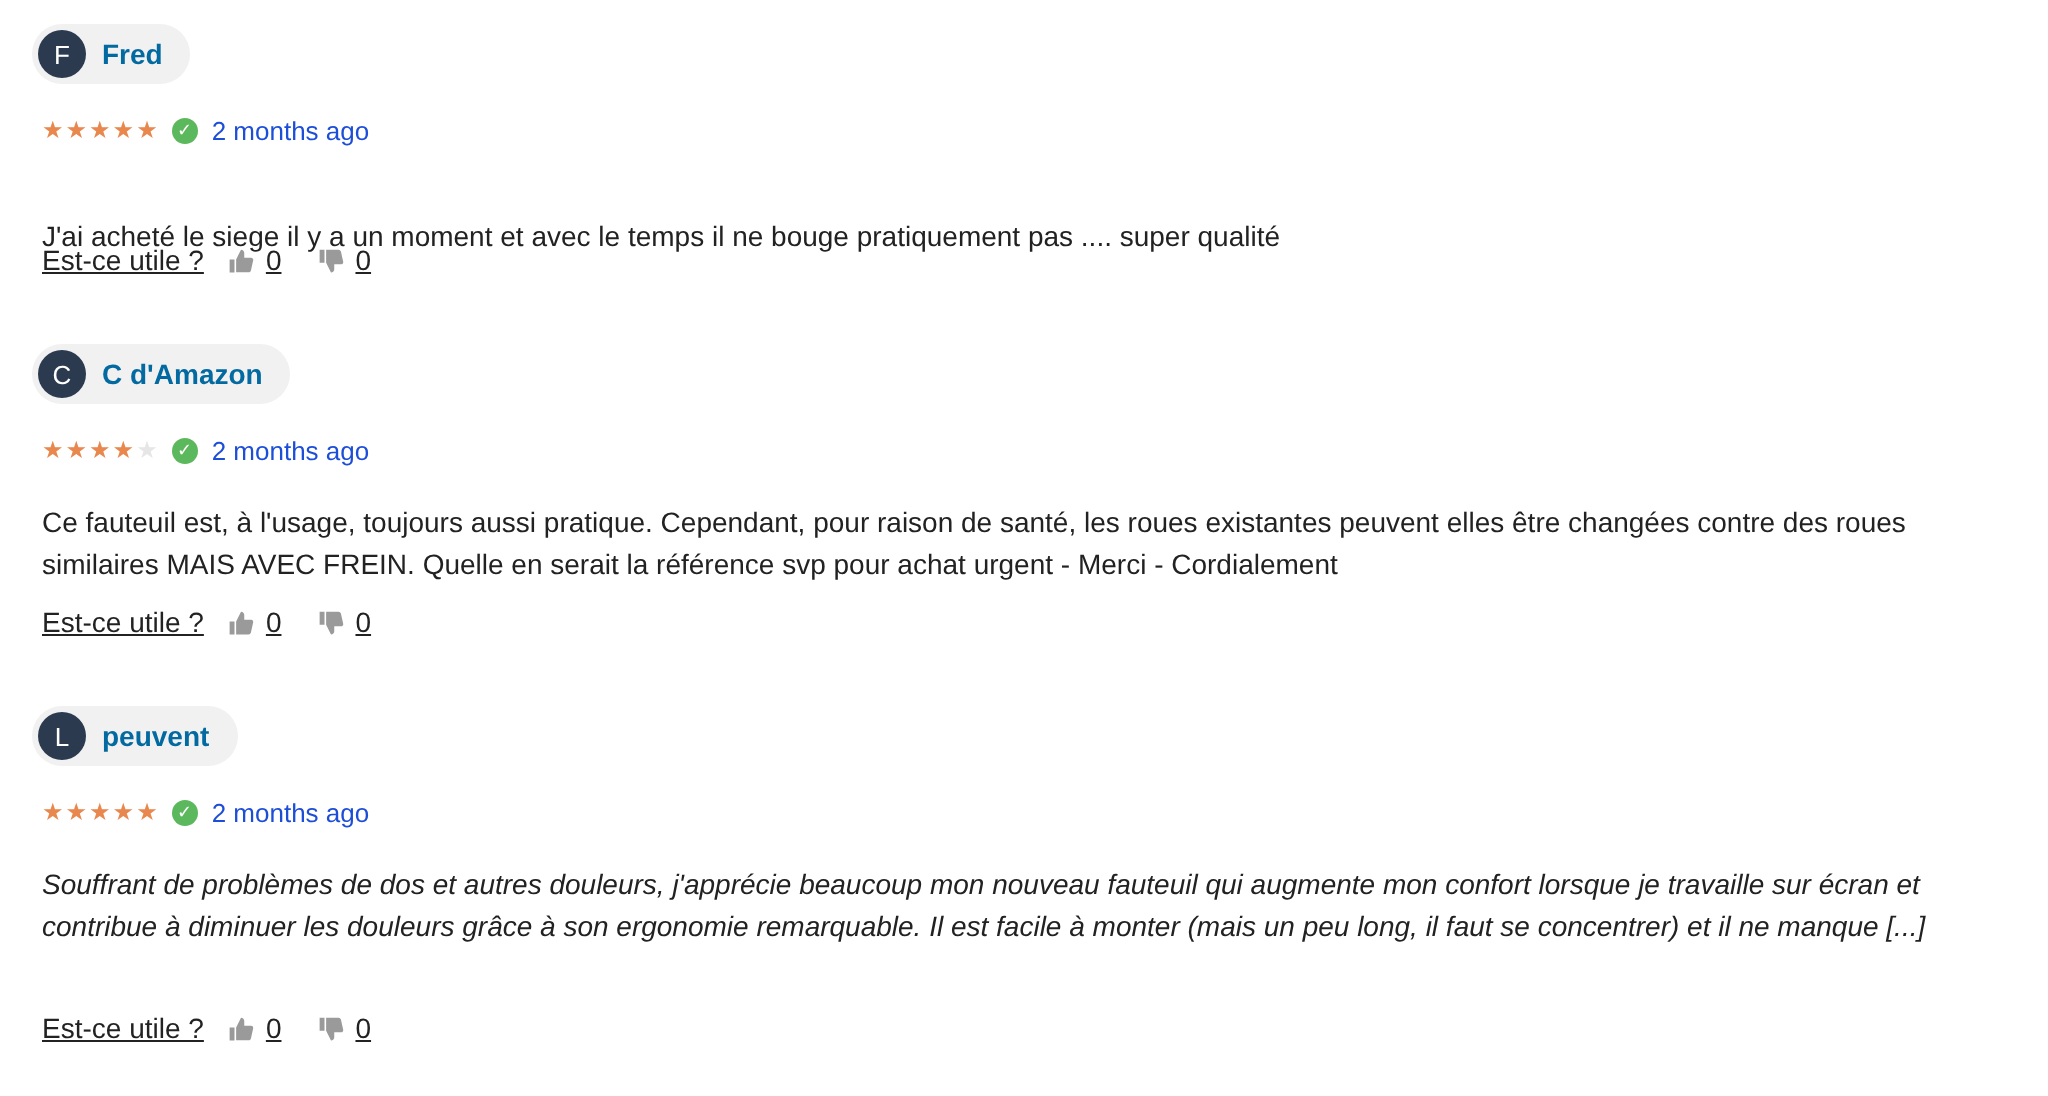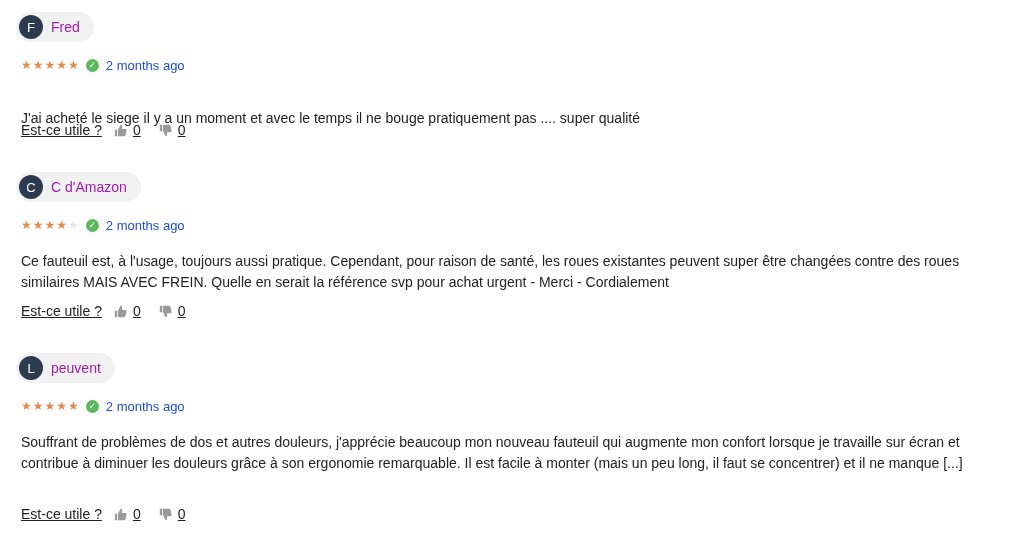--- a/index.html
+++ b/index.html
@@ -16,21 +16,21 @@
       height: 30px; display: inline-flex; align-items: center;
       background: #f1f1f1; border-radius: 15px;
       padding: 0 14px 0 3px;
     }
     .avatar {
       width: 24px; height: 24px; border-radius: 50%;
       background: #2b3a4f; color: #ffffff;
       font-size: 13px; display: flex; align-items: center; justify-content: center;
       margin-right: 8px;
     }
-    .author-name { font-weight: normal; font-size: 14px; color: #a21caf; }
+    .author-name { font-weight: bold; font-size: 14px; color: #0369a1; }
     .meta {
       position: absolute; left: 21px; top: 45px;
       display: flex; align-items: center; height: 16px;
     }
     .stars { display: flex; gap: 1px; margin-right: 7px; }
     .star { font-size: 12px; line-height: 12px; }
     .star.on { color: #e8884f; }
     .star.off { color: #e6e6e6; }
     .verified {
       width: 13px; height: 13px; border-radius: 50%;
@@ -100,21 +100,21 @@
       <div class="stars">
         <span class="star on">★</span>
         <span class="star on">★</span>
         <span class="star on">★</span>
         <span class="star on">★</span>
         <span class="star off">★</span>
       </div>
       <span class="verified">✓</span>
       <span class="date">2 months ago</span>
     </div>
-    <div class="body" style="top:79px;">Ce fauteuil est, à l'usage, toujours aussi pratique. Cependant, pour raison de santé, les roues existantes peuvent super être changées contre des roues similaires MAIS AVEC FREIN. Quelle en serait la référence svp pour achat urgent - Merci - Cordialement</div>
+    <div class="body" style="top:79px;">Ce fauteuil est, à l'usage, toujours aussi pratique. Cependant, pour raison de santé, les roues existantes peuvent elles être changées contre des roues similaires MAIS AVEC FREIN. Quelle en serait la référence svp pour achat urgent - Merci - Cordialement</div>
     <div class="helpful" style="top:131px;">
       <span class="helpful-label">Est-ce utile ?</span>
       <div class="vote">
         <svg viewBox="0 0 16 16">
             <path fill="#9a9a9a" d="M1 7h3v8H1zM5 7l3-6c1.2 0 2 .8 2 2v3h4.2c.9 0 1.5.8 1.3 1.6l-1.4 6.2c-.2.7-.8 1.2-1.5 1.2H5z"></path>
           </svg>
         <span class="vote-count">0</span>
       </div>
       <div class="vote">
         <svg viewBox="0 0 16 16">
@@ -134,21 +134,21 @@
       <div class="stars">
         <span class="star on">★</span>
         <span class="star on">★</span>
         <span class="star on">★</span>
         <span class="star on">★</span>
         <span class="star on">★</span>
       </div>
       <span class="verified">✓</span>
       <span class="date">2 months ago</span>
     </div>
-    <div class="body" style="top:79px;">Souffrant de problèmes de dos et autres douleurs, j'apprécie beaucoup mon nouveau fauteuil qui augmente mon confort lorsque je travaille sur écran et contribue à diminuer les douleurs grâce à son ergonomie remarquable. Il est facile à monter (mais un peu long, il faut se concentrer) et il ne manque [...]</div>
+    <div class="body" style="top:79px;font-style:italic;">Souffrant de problèmes de dos et autres douleurs, j'apprécie beaucoup mon nouveau fauteuil qui augmente mon confort lorsque je travaille sur écran et contribue à diminuer les douleurs grâce à son ergonomie remarquable. Il est facile à monter (mais un peu long, il faut se concentrer) et il ne manque [...]</div>
     <div class="helpful" style="top:153px;">
       <span class="helpful-label">Est-ce utile ?</span>
       <div class="vote">
         <svg viewBox="0 0 16 16">
             <path fill="#9a9a9a" d="M1 7h3v8H1zM5 7l3-6c1.2 0 2 .8 2 2v3h4.2c.9 0 1.5.8 1.3 1.6l-1.4 6.2c-.2.7-.8 1.2-1.5 1.2H5z"></path>
           </svg>
         <span class="vote-count">0</span>
       </div>
       <div class="vote">
         <svg viewBox="0 0 16 16">

